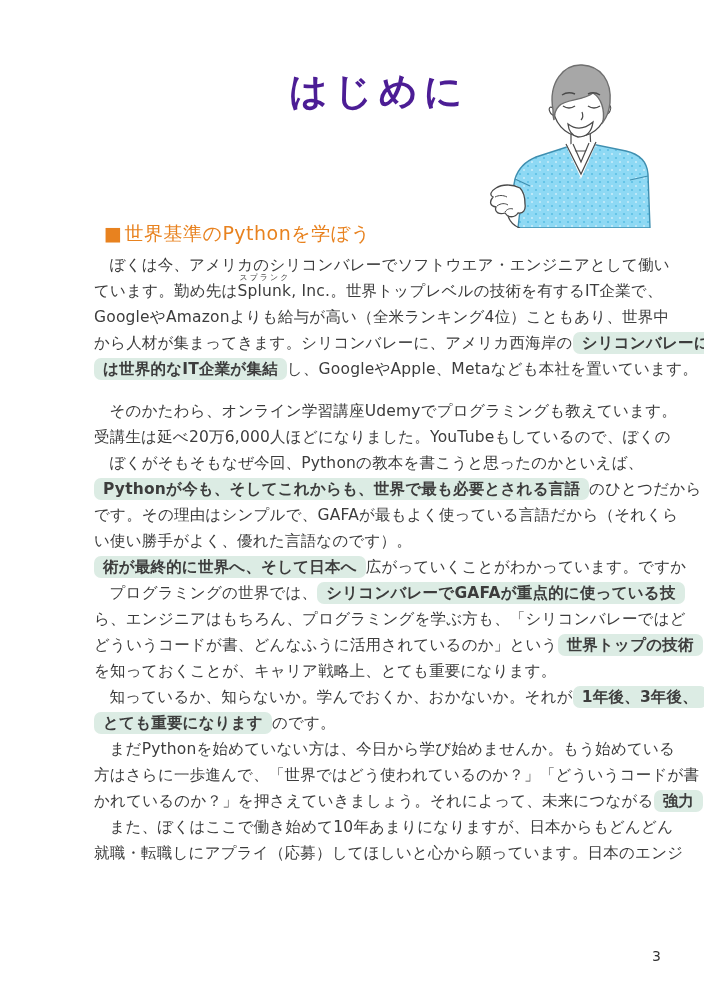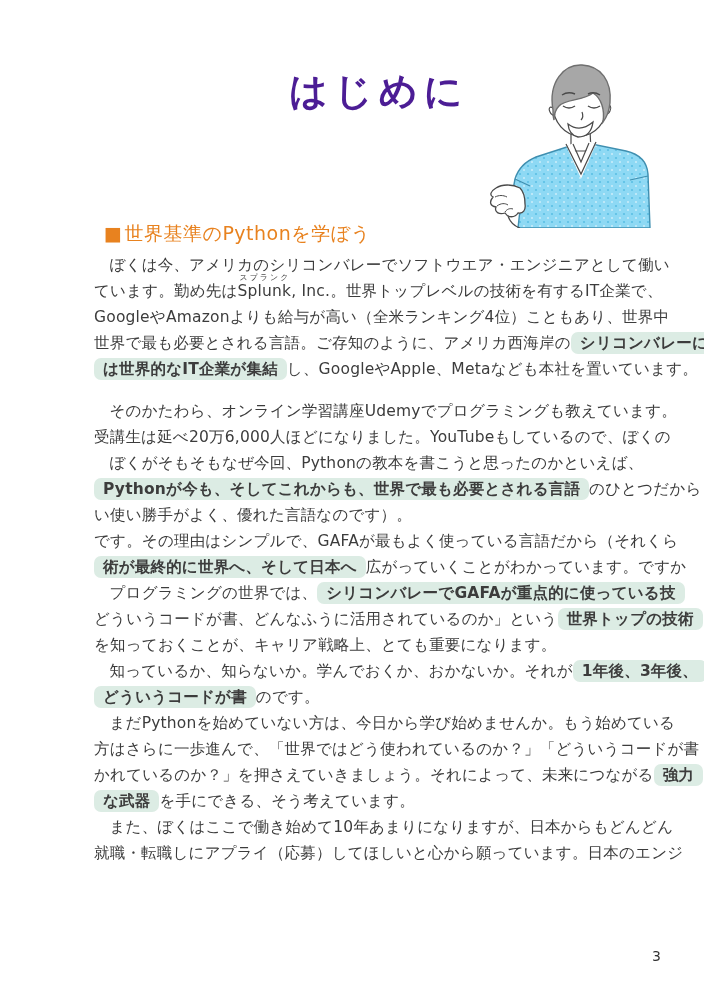--- a/index.html
+++ b/index.html
@@ -133,37 +133,37 @@
   </svg>
 
   <div class="section-heading">
     <span class="marker">■</span><span>世界基準のPythonを学ぼう</span>
   </div>
 
   <div class="body-text">
       <div class="line indent"><span>ぼくは今、アメリカのシリコンバレーでソフトウエア・エンジニアとして働い</span></div>
       <div class="line"><span>ています。勤め先は</span><span class="ruby-wrap"><span class="rt">スプランク</span>Splunk</span><span>, Inc.。世界トップレベルの技術を有するIT企業で、</span></div>
       <div class="line"><span>GoogleやAmazonよりも給与が高い（全米ランキング4位）こともあり、世界中</span></div>
-      <div class="line"><span>世界で最も必要とされる言語。ご存知のように、アメリカ西海岸の</span><span class="hl">シリコンバレーに</span></div>
+      <div class="line"><span>から人材が集まってきます。シリコンバレーに、アメリカ西海岸の</span><span class="hl">シリコンバレーに</span></div>
       <div class="line gap"><span class="hl">は世界的なIT企業が集結</span><span>し、GoogleやApple、Metaなども本社を置いています。</span></div>
       <div class="line indent"><span>そのかたわら、オンライン学習講座Udemyでプログラミングも教えています。</span></div>
       <div class="line"><span>受講生は延べ20万6,000人ほどになりました。YouTubeもしているので、ぼくの</span></div>
       <div class="line indent"><span>ぼくがそもそもなぜ今回、Pythonの教本を書こうと思ったのかといえば、</span></div>
       <div class="line"><span class="hl">Pythonが今も、そしてこれからも、世界で最も必要とされる言語</span><span>のひとつだから</span></div>
+      <div class="line"><span>です。その理由はシンプルで、GAFAが最もよく使っている言語だから（それくら</span></div>
       <div class="line"><span>い使い勝手がよく、優れた言語なのです）。</span></div>
-      <div class="line"><span>です。その理由はシンプルで、GAFAが最もよく使っている言語だから（それくら</span></div>
       <div class="line"><span class="hl">術が最終的に世界へ、そして日本へ</span><span>広がっていくことがわかっています。ですか</span></div>
       <div class="line indent"><span>プログラミングの世界では、</span><span class="hl">シリコンバレーでGAFAが重点的に使っている技</span></div>
+      <div class="line"><span>ら、エンジニアはもちろん、プログラミングを学ぶ方も、「シリコンバレーではど</span></div>
       <div class="line"><span>どういうコードが書、どんなふうに活用されているのか」という</span><span class="hl">世界トップの技術</span></div>
       <div class="line"><span>を知っておくことが、キャリア戦略上、とても重要になります。</span></div>
       <div class="line indent"><span>知っているか、知らないか。学んでおくか、おかないか。それが</span><span class="hl">1年後、3年後、</span></div>
-      <div class="line"><span class="hl">どういうコードが書</span><span>のです。</span></div>
+      <div class="line"><span class="hl">とても重要になります</span><span>のです。</span></div>
       <div class="line indent"><span>まだPythonを始めていない方は、今日から学び始めませんか。もう始めている</span></div>
       <div class="line"><span>方はさらに一歩進んで、「世界ではどう使われているのか？」「どういうコードが書</span></div>
       <div class="line"><span>かれているのか？」を押さえていきましょう。それによって、未来につながる</span><span class="hl">強力</span></div>
-      <div class="line"><span class="hl">な武器</span><span>を手にできる、そう考えています。</span></div>
       <div class="line indent"><span>また、ぼくはここで働き始めて10年あまりになりますが、日本からもどんどん</span></div>
       <div class="line"><span>就職・転職しにアプライ（応募）してほしいと心から願っています。日本のエンジ</span></div>
     </div>
 
   <div class="page-number">3</div>
 
 </div>
 
 </body></html>

